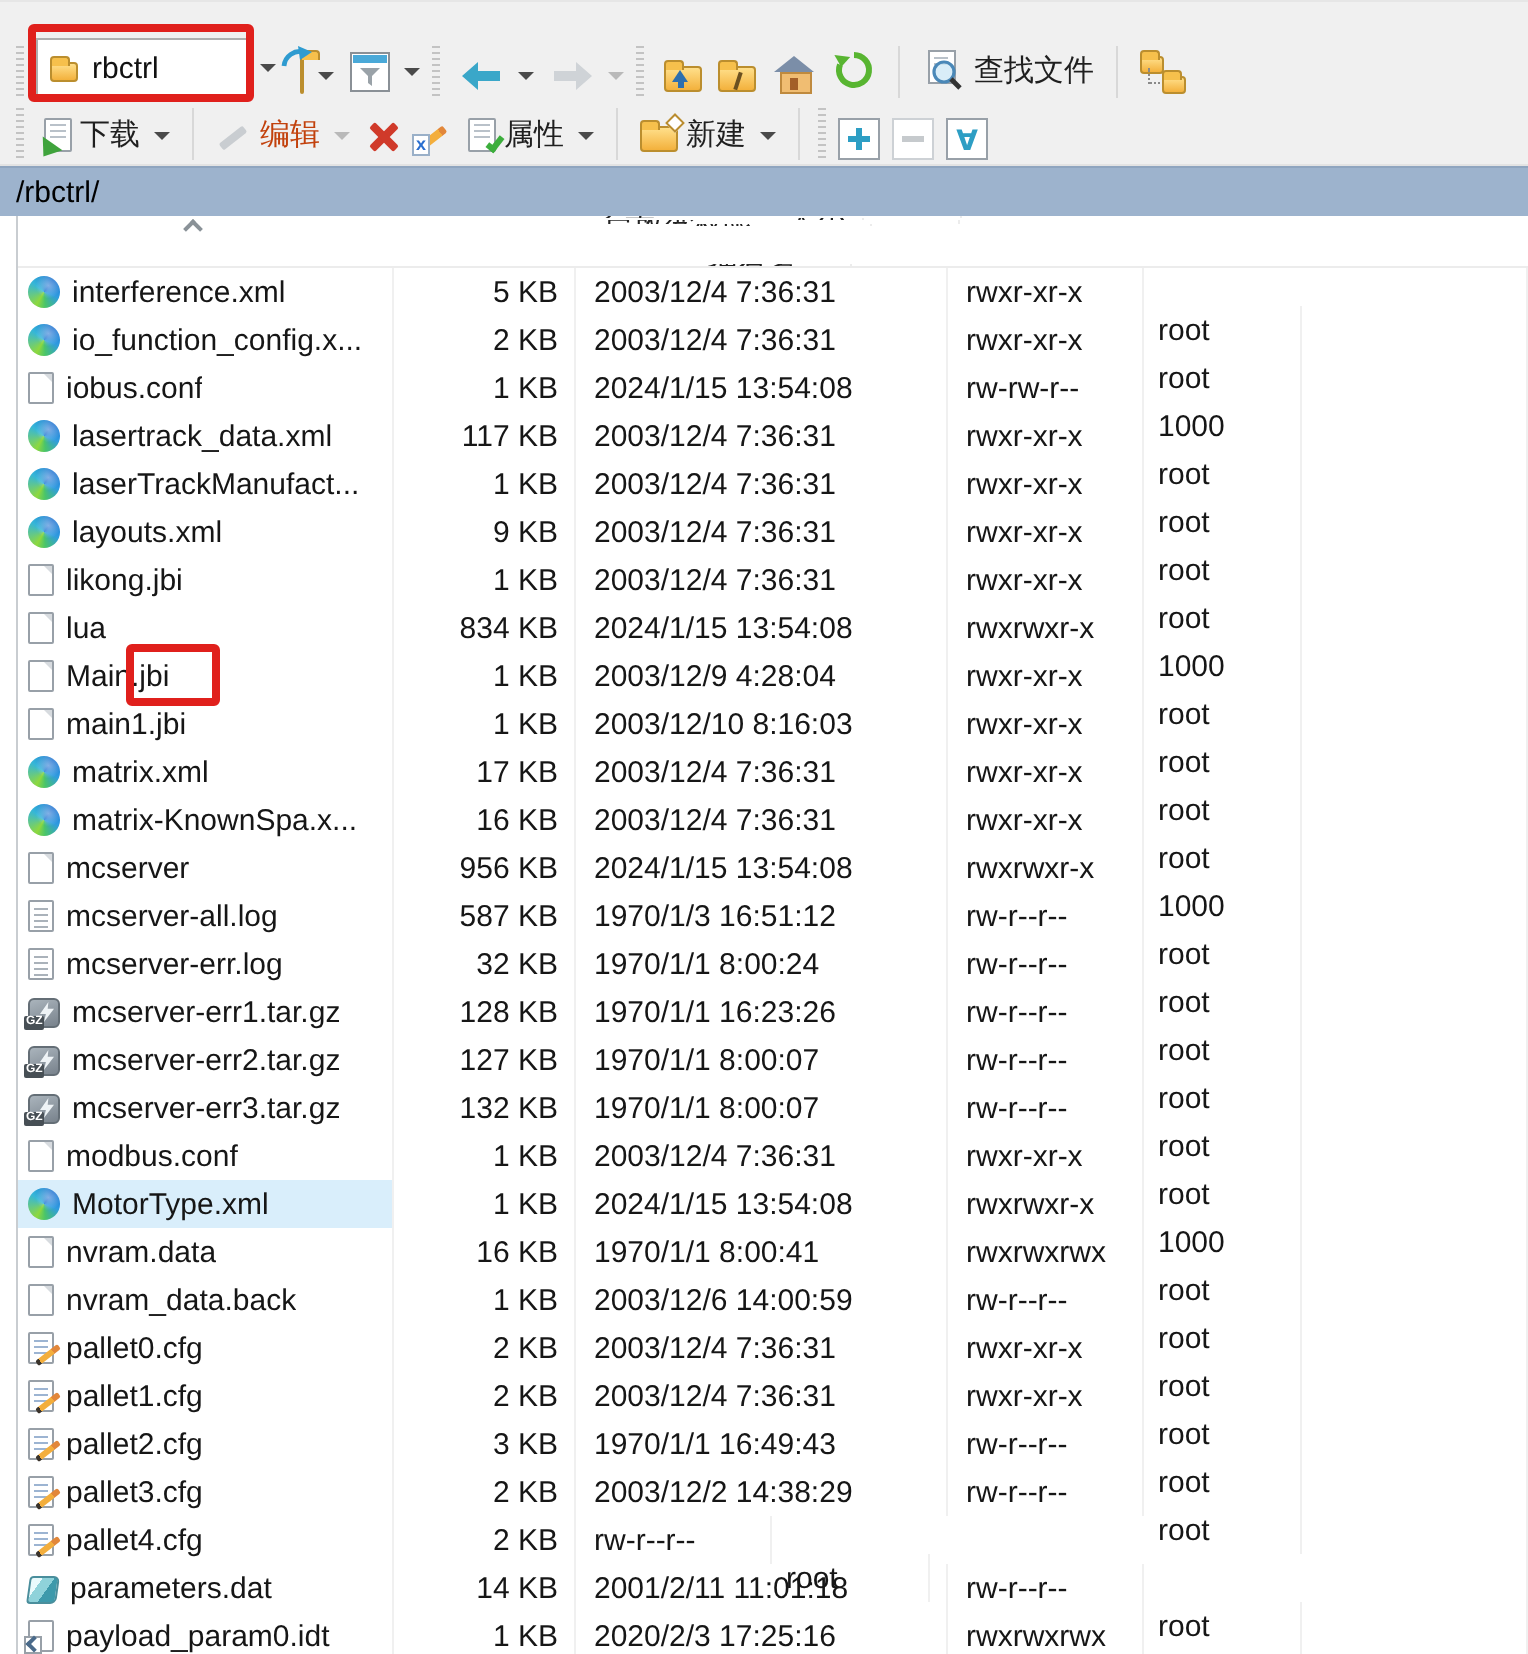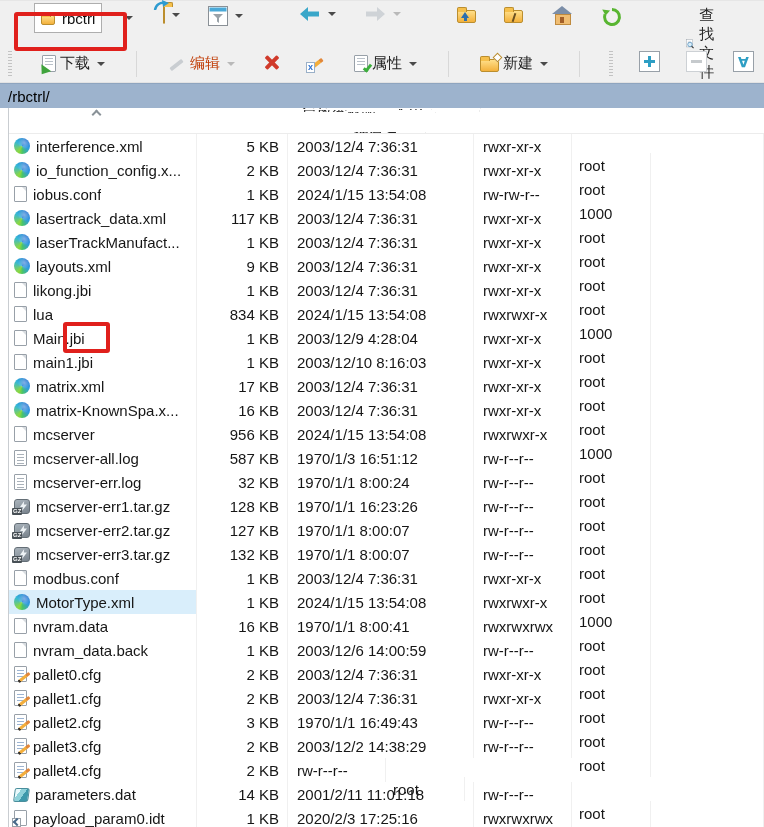--- a/index.html
+++ b/index.html
@@ -1,23 +1,23 @@
 <!DOCTYPE html>
 <html><head>
 <meta charset="utf-8">
 <style>
   * { margin:0; padding:0; box-sizing:border-box; }
   html,body { width:764px; height:827px; overflow:hidden; background:#fff;
     font-family:"Liberation Sans","DejaVu Sans",sans-serif; }
   .app { position:relative; width:764px; height:827px; border-top:1px solid #e6e6e6; }
 
   
-  .toolbar { background:#f0f0f0; display:flex; align-items:flex-start;gap:20px; }
+  .toolbar { background:#f0f0f0; display:flex; align-items:flex-end; }
   .tb1 { height:50px; padding:2px 4px 2px 6px; }
-  .tb2 { height:32px; padding:0 4px 16px 6px; border-bottom:1px solid #e3e3e3; }
+  .tb2 { height:32px; padding:0 4px 2px 6px; border-bottom:1px solid #e3e3e3; }
   .grip { width:4px; height:26px; margin:0 6px 0 2px;
     background:repeating-linear-gradient(to bottom,#c3c3c3 0 1px,transparent 1px 3px); }
   .sep { width:1px; height:26px; background:#d8d8d8; margin:0 7px; }
   .tbtn { display:flex; align-items:center; gap:4px; padding:3px 4px; border-radius:2px; color:#1f1f1f; font-size:15px; }
   .caret { width:0; height:0; border-left:4px solid transparent; border-right:4px solid transparent;
     border-top:4px solid #4a4a4a; margin-left:3px; }
   .caret.dim { border-top-color:#b9b9b9; }
   .dim-label { color:#c2410c; }
 
   

